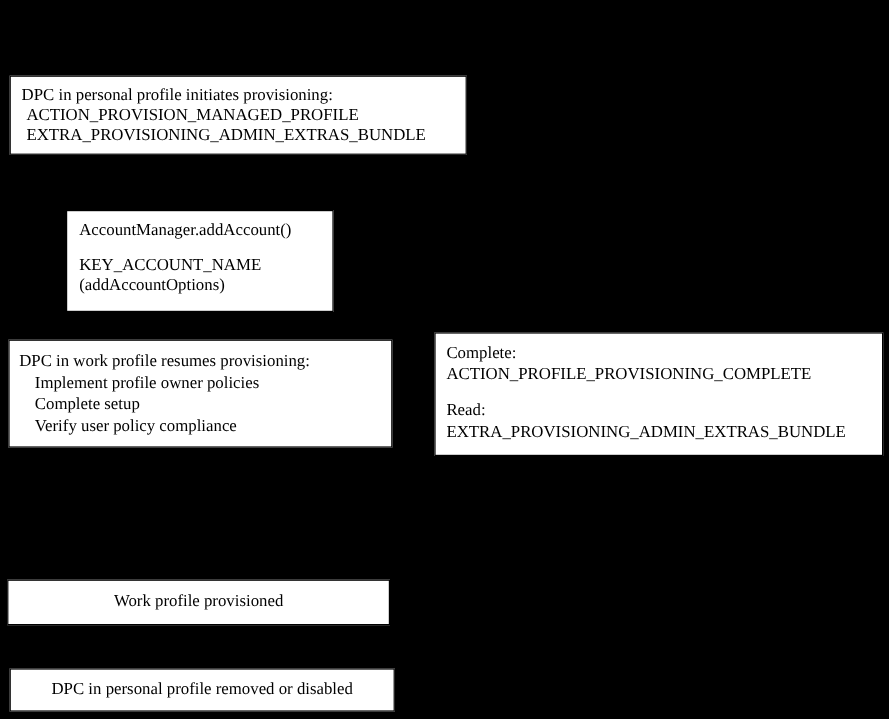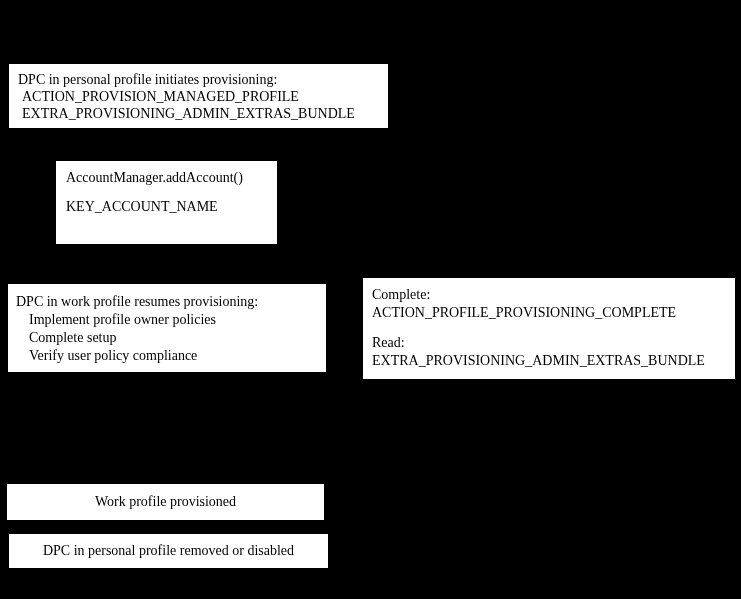--- a/index.html
+++ b/index.html
@@ -32,56 +32,57 @@
     align-items: center;
     justify-content: center;
     text-align: center;
   }
 
   #box-initiate {
     left: 8px; top: 63px; width: 381px; height: 66px;
     padding: 7px 0 0 9px; line-height: 17px;
   }
   #box-add-account {
-    left: 55px; top: 160px; width: 223px; height: 85px;
+    left: 55px; top: 175px; width: 223px; height: 85px;
     padding: 8px 0 0 10px; line-height: 17px;
   }
   #box-resume {
     left: 7px; top: 283px; width: 320px; height: 90px;
     padding: 9px 0 0 8px; line-height: 18px;
   }
   #box-receive {
     left: 362px; top: 277px; width: 374px; height: 103px;
     padding: 8px 0 0 9px; line-height: 18px;
   }
   #box-set-profile-enabled {
     left: 6px; top: 407px; width: 319px; height: 42px;
   }
   #box-work-profile-provisioned {
     left: 6px; top: 483px; width: 319px; height: 38px; align-items: center;
   }
   #box-dpc-removed {
-    left: 8px; top: 533px; width: 321px; height: 36px;
+    left: 8px; top: 557px; width: 321px; height: 36px;
   }
 </style>
 </head>
 <body>
 
 <div class="canvas">
 
   <div class="box" id="box-initiate">
     <div class="line">DPC in personal profile initiates provisioning:</div>
     <div class="line indent-sm">ACTION_PROVISION_MANAGED_PROFILE</div>
     <div class="line indent-sm">EXTRA_PROVISIONING_ADMIN_EXTRAS_BUNDLE</div>
   </div>
 
   <div class="box" id="box-add-account">
     <div class="line">AccountManager.addAccount()</div>
     <div class="gap-sm"></div>
     <div class="line">KEY_ACCOUNT_NAME</div>
+    <div class="line">(addAccountOptions)</div>
   </div>
 
   <div class="box" id="box-resume">
     <div class="line">DPC in work profile resumes provisioning:</div>
     <div class="line indent">Implement profile owner policies</div>
     <div class="line indent">Complete setup</div>
     <div class="line indent">Verify user policy compliance</div>
   </div>
 
   <div class="box" id="box-receive">

